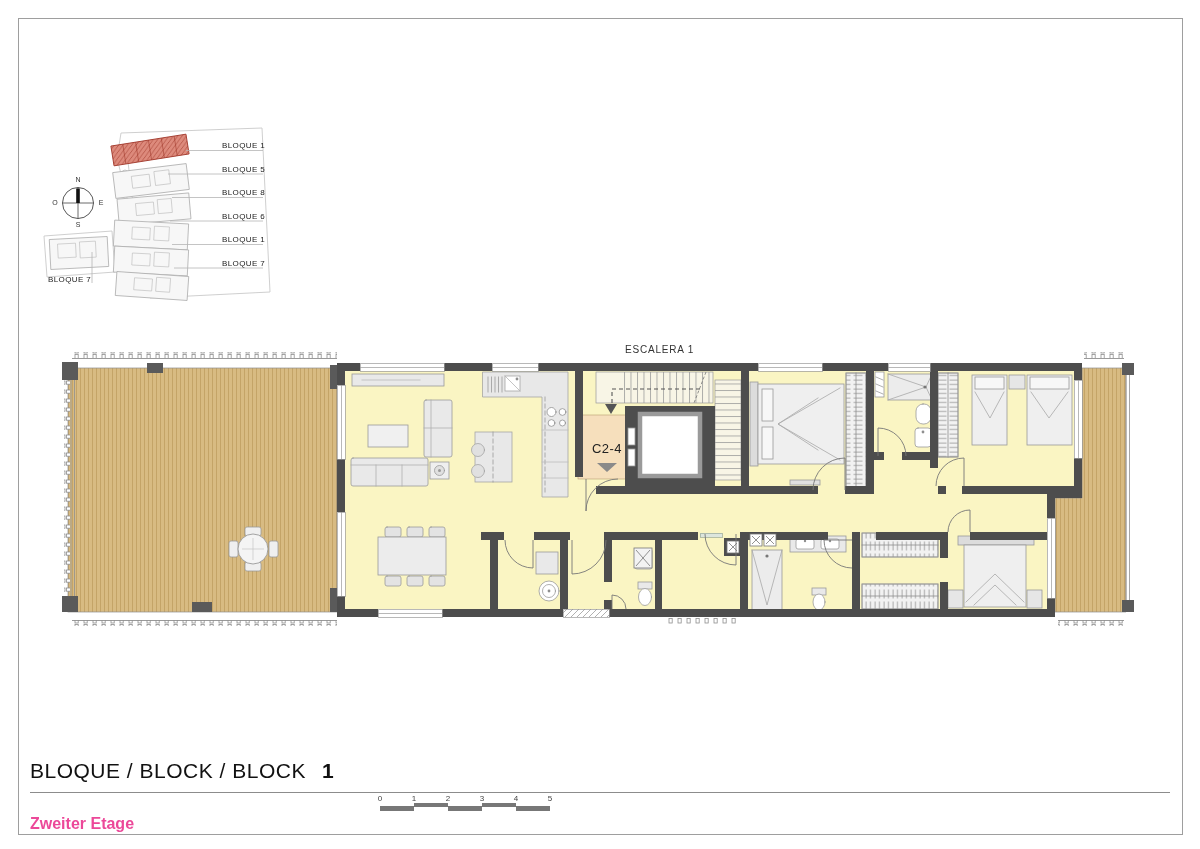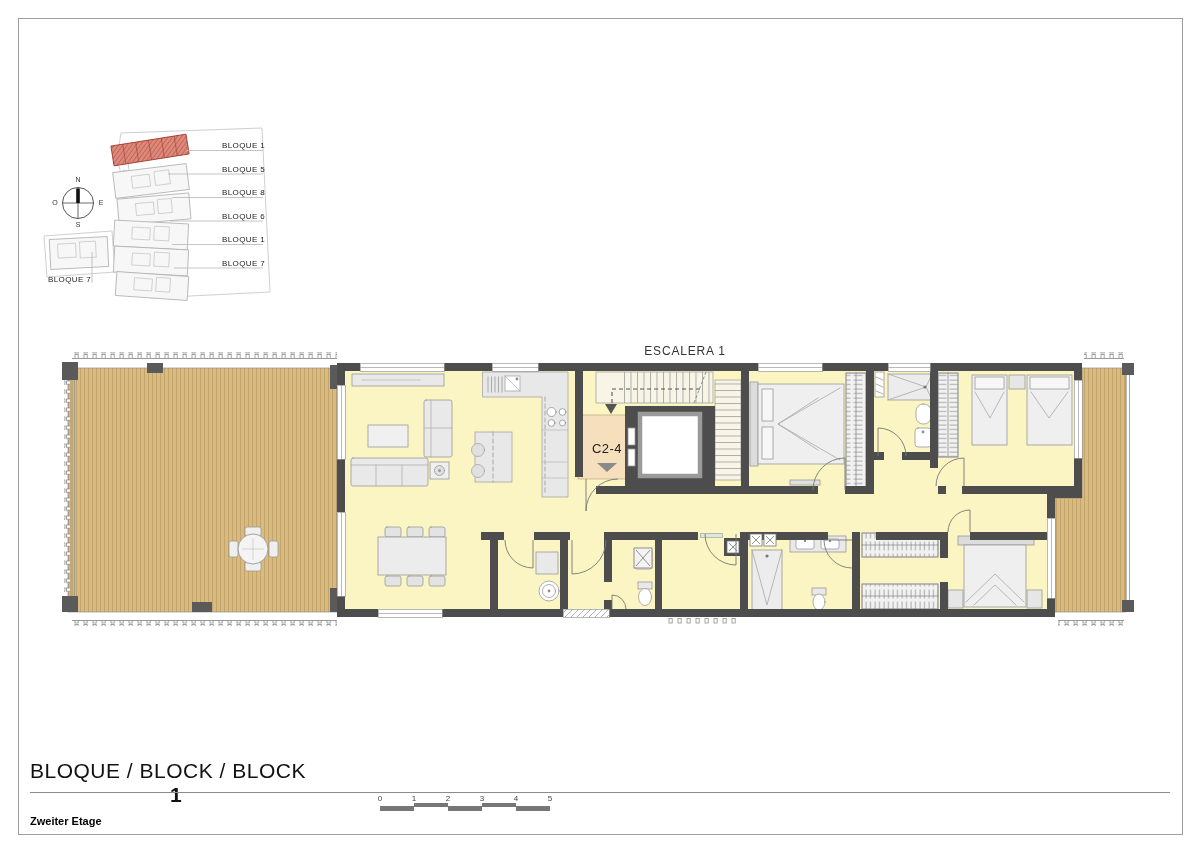--- a/index.html
+++ b/index.html
@@ -2,29 +2,29 @@
 <html><head>
 <meta charset="utf-8">
 <style>
   html,body{margin:0;padding:0;background:#fff;}
   .page{position:relative;width:1200px;height:849px;background:#fff;overflow:hidden;
         font-family:"Liberation Sans",sans-serif;color:#1c1c1c;}
   .frame{position:absolute;left:18px;top:18px;width:1163px;height:815px;border:1px solid #9e9e9e;}
   .plan-svg{position:absolute;left:0;top:0;}
   .km-label{position:absolute;font-size:8px;letter-spacing:.4px;color:#222;white-space:nowrap;}
   .compass-letter{position:absolute;font-size:7px;color:#333;width:12px;text-align:center;}
-  .stair-label{position:absolute;left:625px;top:344px;width:120px;text-align:center;
-               font-size:12px;letter-spacing:.8px;color:#333;}
+  .stair-label{position:absolute;left:625px;top:344px;width:120px;
+               font-size:10px;letter-spacing:.8px;color:#333;}
   .unit-label{position:absolute;left:582px;top:441px;width:50px;text-align:center;
               font-size:13px;font-weight:normal;letter-spacing:.5px;color:#222;}
-  .title-row{position:absolute;left:30px;top:759px;display:flex;align-items:center;flex-direction:column;}
+  .title-row{position:absolute;left:30px;top:759px;display:flex;align-items:flex-start;}
   .title-main{font-size:21px;letter-spacing:.5px;color:#111;}
   .title-num{font-size:21px;font-weight:bold;margin-left:16px;color:#111;}
   .title-rule{position:absolute;left:30px;top:792px;width:1140px;height:1px;background:#8c8c8c;}
-  .floor-label{position:absolute;left:30px;top:815px;font-size:11px;font-weight:bold;color:#000000;}
+  .floor-label{position:absolute;left:30px;top:815px;font-size:16px;font-weight:bold;color:#ec4899;}
   .scalebar{position:absolute;left:380px;top:794px;width:170px;height:22px;}
   .sb-tick{position:absolute;top:0;font-size:8px;color:#444;transform:translateX(-50%);}
   .sb-base{position:absolute;left:0;top:12px;width:170px;height:1px;background:#777;}
   .sb-seg{position:absolute;height:4px;background:#777;}
 </style>
 </head>
 <body>
 
 <div class="page">
   <div class="frame"></div>

